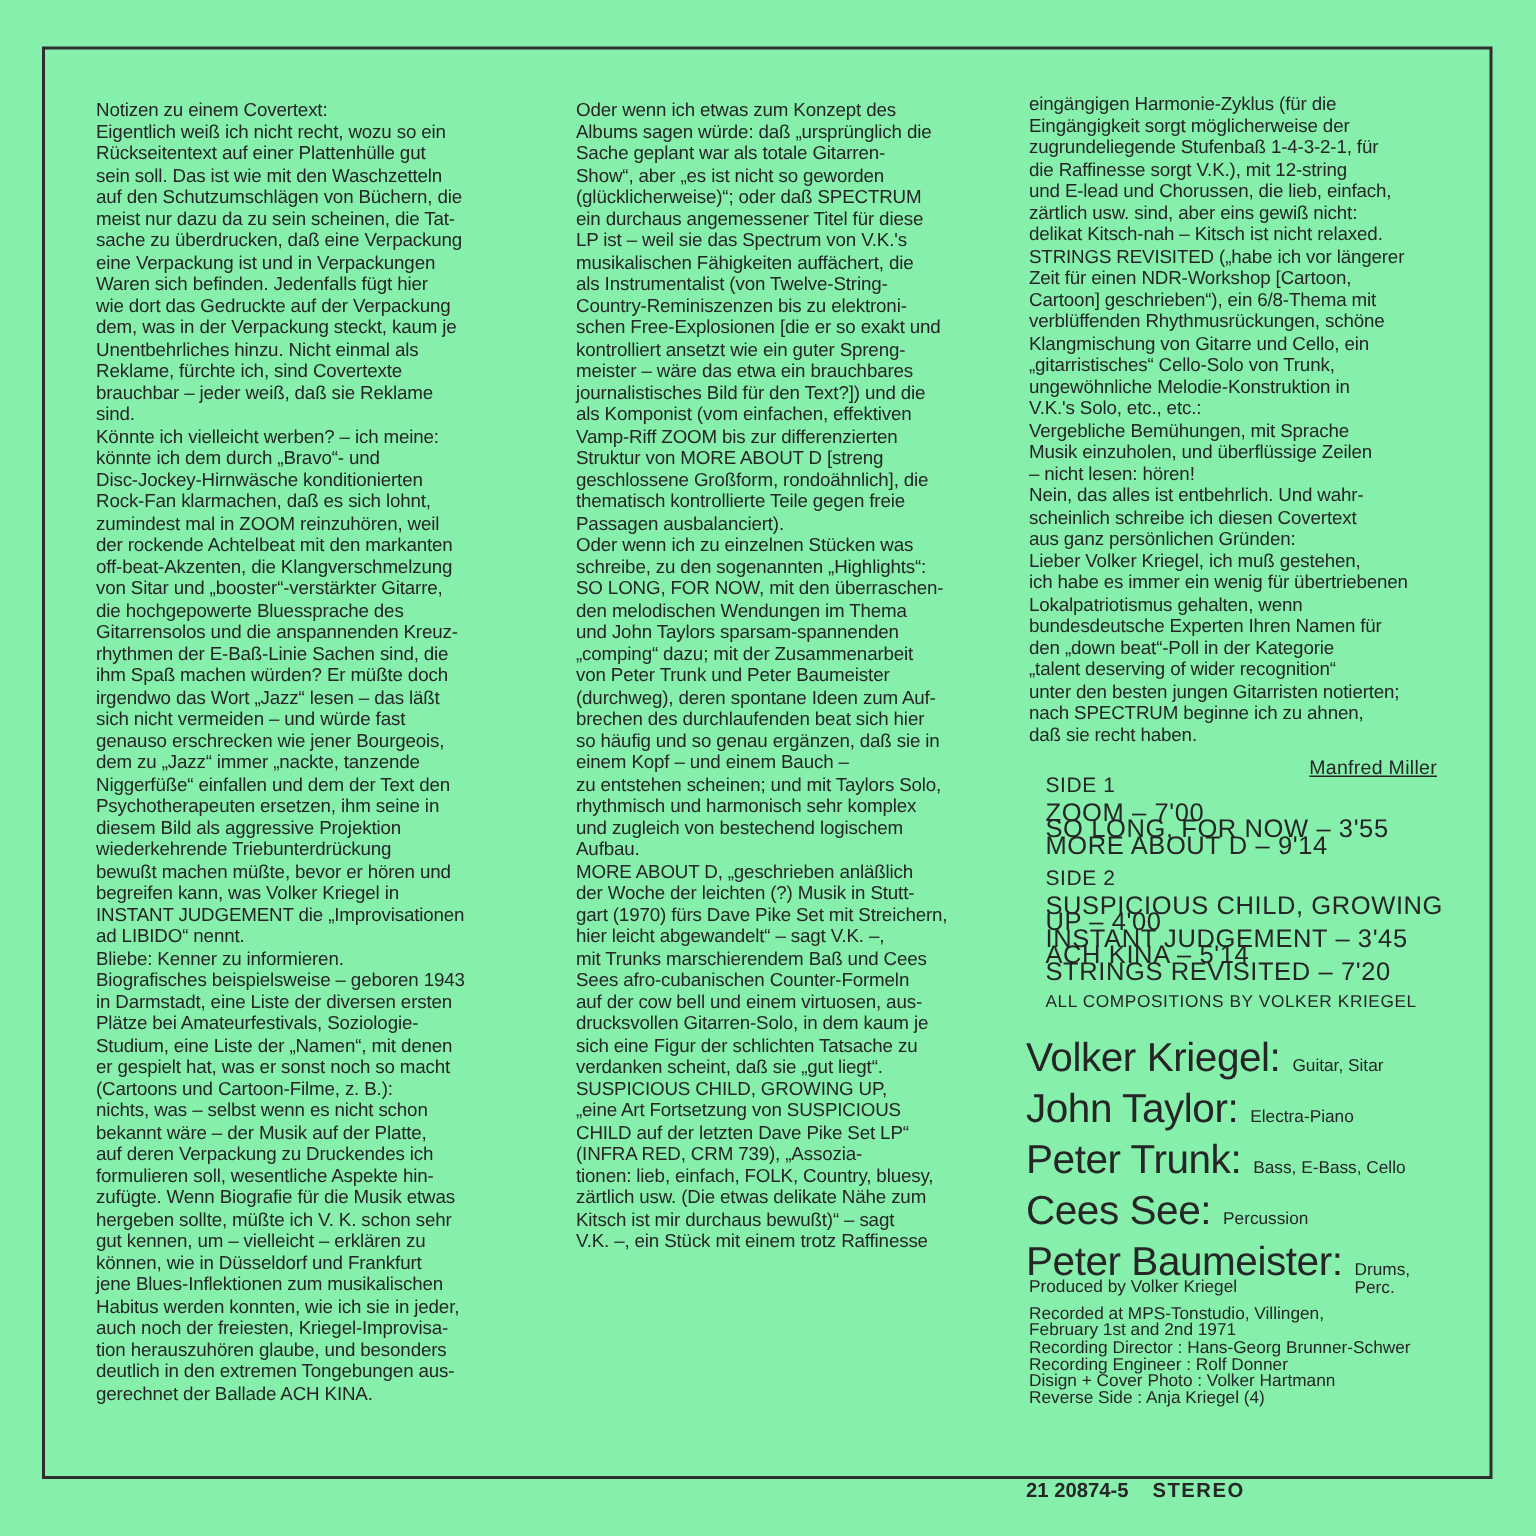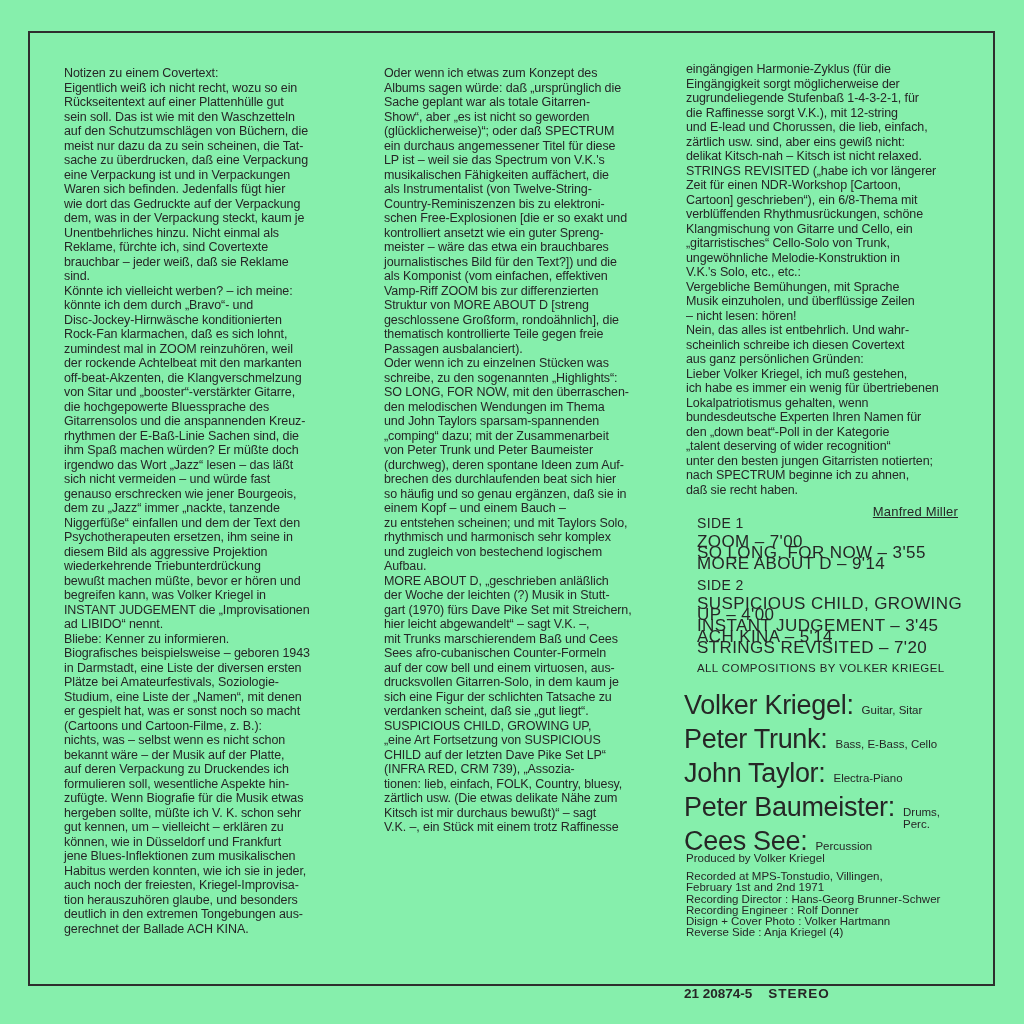--- a/index.html
+++ b/index.html
@@ -194,35 +194,35 @@
     </ul>
     <div class="all-comp">ALL COMPOSITIONS BY VOLKER KRIEGEL</div>
   </div>
 
   <div class="musicians">
     <div class="musician-row">
       <span class="musician-name">Volker Kriegel:</span>
       <span class="musician-instruments">Guitar, Sitar</span>
     </div>
     <div class="musician-row">
+      <span class="musician-name">John Taylor:</span>
+      <span class="musician-instruments">Electra-Piano</span>
+    </div>
+    <div class="musician-row">
       <span class="musician-name">Peter Trunk:</span>
       <span class="musician-instruments">Bass, E-Bass, Cello</span>
     </div>
     <div class="musician-row">
-      <span class="musician-name">John Taylor:</span>
-      <span class="musician-instruments">Electra-Piano</span>
+      <span class="musician-name">Cees See:</span>
+      <span class="musician-instruments">Percussion</span>
     </div>
     <div class="musician-row">
       <span class="musician-name">Peter Baumeister:</span>
       <span class="musician-instruments">Drums,
 Perc.</span>
-    </div>
-    <div class="musician-row">
-      <span class="musician-name">Cees See:</span>
-      <span class="musician-instruments">Percussion</span>
     </div>
   </div>
 
   <div class="credits">
     <div class="produced">Produced by Volker Kriegel</div>
     <div class="credit-lines">Recorded at MPS-Tonstudio, Villingen,
 February 1st and 2nd 1971
 Recording Director : Hans-Georg Brunner-Schwer
 Recording Engineer : Rolf Donner
 Disign + Cover Photo : Volker Hartmann

